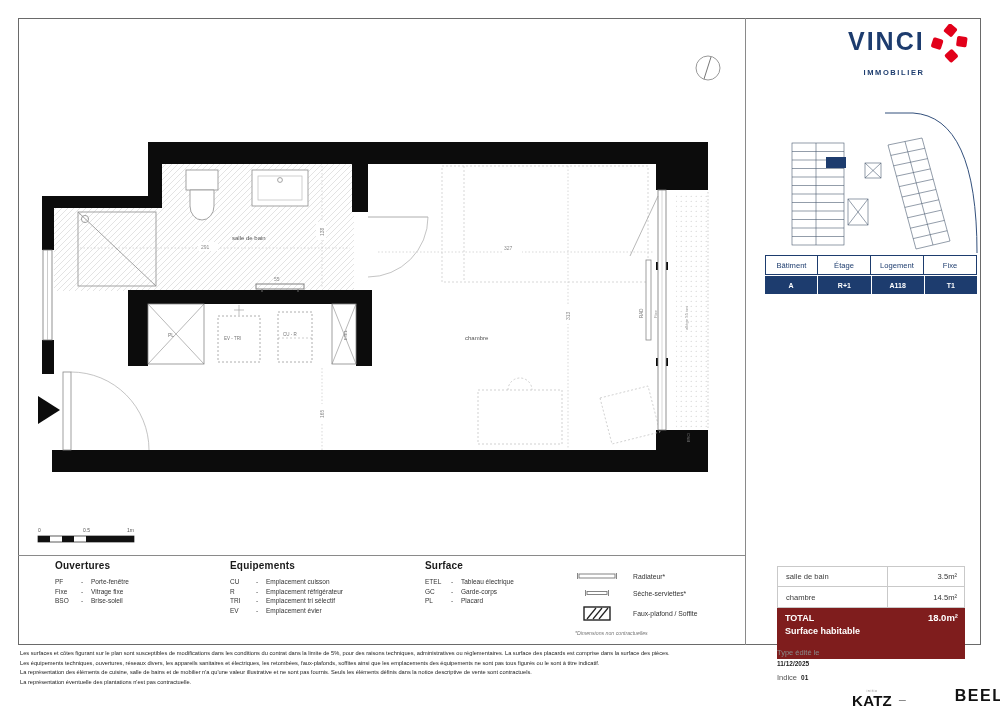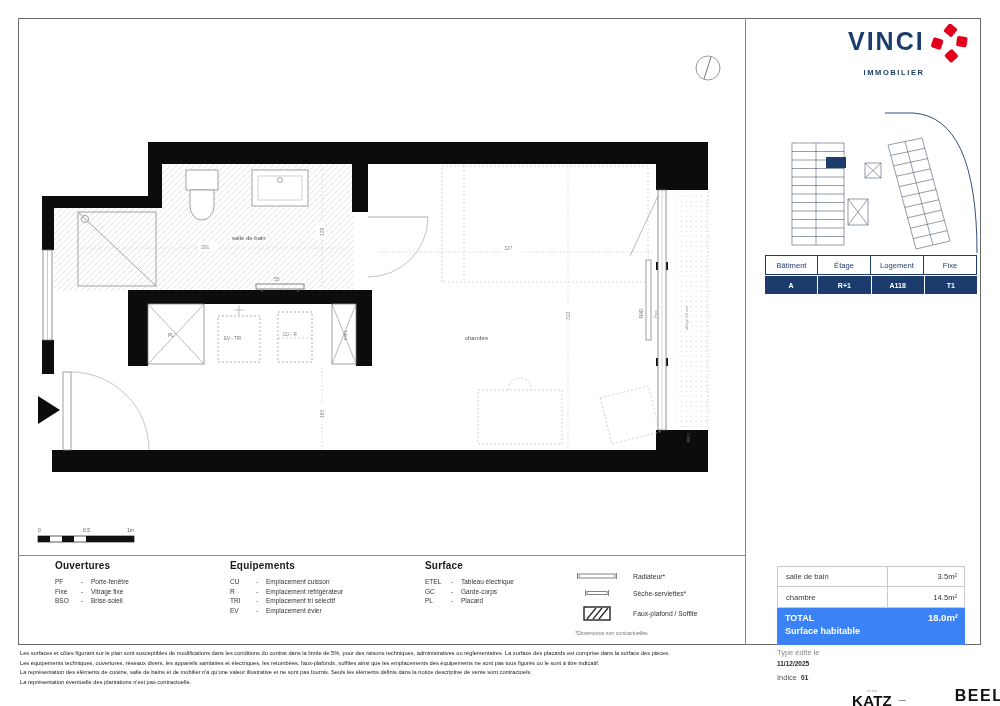--- a/index.html
+++ b/index.html
@@ -39,21 +39,21 @@
   .ut-head div:first-child { margin-left:0; }
   .ut-vals { display:grid; grid-template-columns:repeat(4,1fr); gap:1px; margin-top:1px; }
   .ut-vals div { background:#1d3c6e; color:#fff; height:18px; display:flex; align-items:center; justify-content:center; font-size:7px; font-weight:bold; }
 
   
   #surfaces { left:777px; top:566px; width:188px; }
   .sf-row { display:flex; height:21px; border:1px solid #c9c9c9; border-top:none; }
   .sf-row.first { border-top:1px solid #c9c9c9; }
   .sf-label { flex:1.45; font-size:7.6px; color:#3a3a3a; display:flex; align-items:center; padding-left:8px; }
   .sf-val { flex:1; border-left:1px solid #c9c9c9; font-size:7.6px; color:#333; display:flex; align-items:center; justify-content:flex-end; padding-right:7px; }
-  #sf-total { display:flex; background:#3b82f6; color:#fff; height:37px; padding:4px 7px 0 8px; }
+  #sf-total { display:flex; background:#7f1d1d; color:#fff; height:51px; padding:4px 7px 0 8px; }
   #sf-total .tl { flex:1.6; }
   #sf-total .tl div { font-size:9px; font-weight:bold; line-height:12.5px; }
   #sf-total .tv { flex:1; text-align:right; font-size:9.5px; font-weight:bold; }
 
   #footer-left { left:777px; top:648px; }
   #fl-edited { font-size:7.5px; color:#8a8a8a; }
   #fl-date { font-size:6.5px; font-weight:bold; color:#222; margin-top:3px; }
   #fl-indice { font-size:7.5px; color:#555; margin-top:6px; }
   #fl-indice b { color:#222; font-size:6.5px; margin-left:4px; }
 

